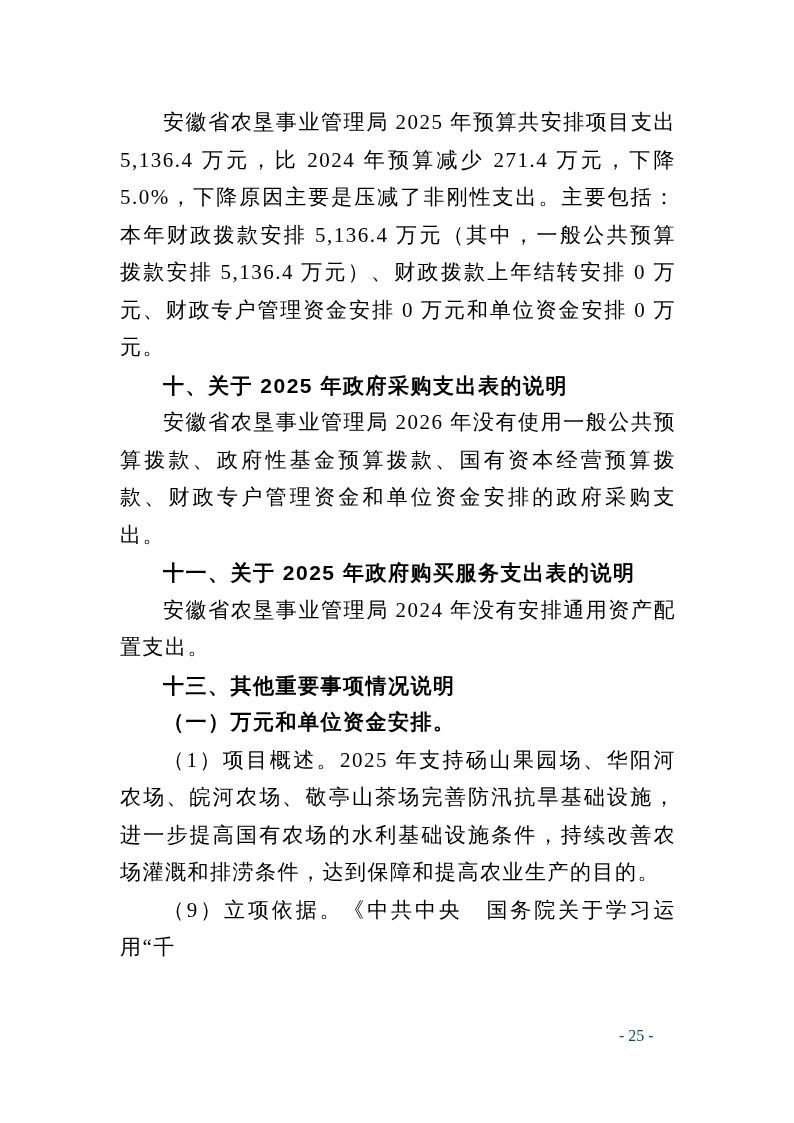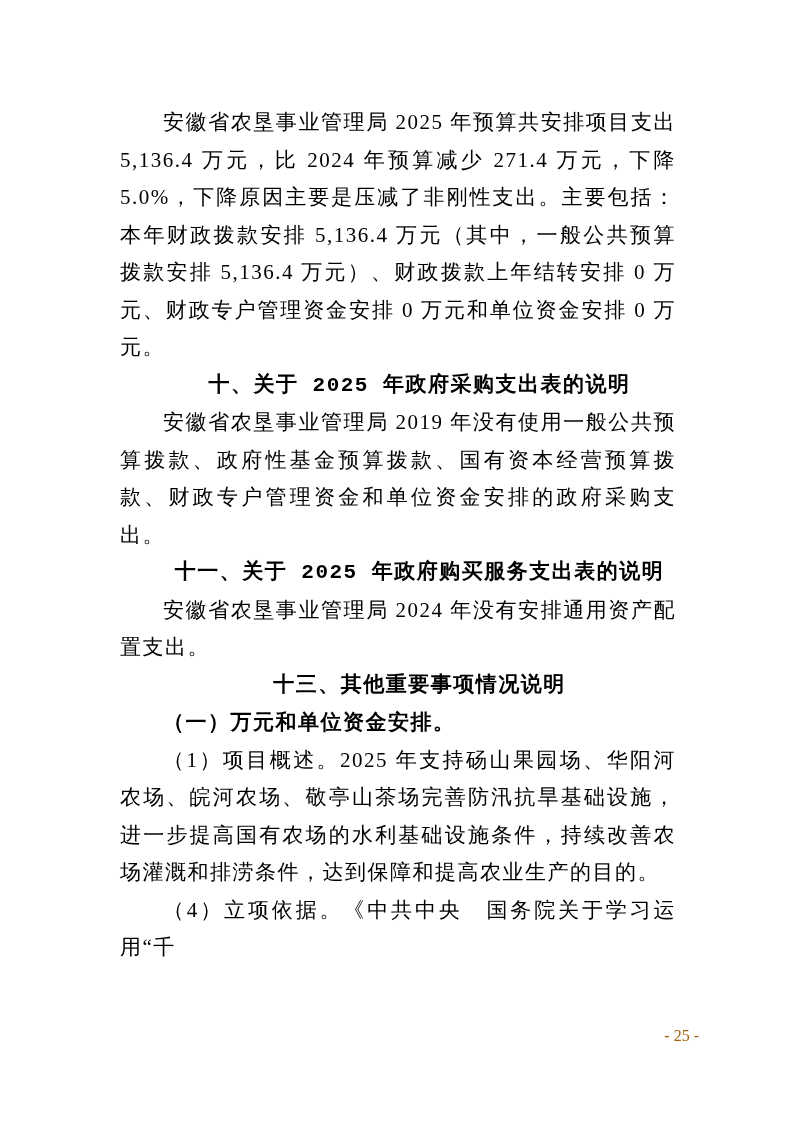--- a/index.html
+++ b/index.html
@@ -29,52 +29,52 @@
     letter-spacing: 1.5px;
     text-align: justify;
     text-justify: inter-character;
   }
   .body-para {
     font-family: "Liberation Serif", serif;
     font-weight: normal;
     text-indent: 43px;
   }
   .heading-para {
-    font-family: Liberation Mono, monospace;
+    font-family: Liberation Sans, sans-serif;
     font-weight: bold;
     text-indent: 43px;
-    text-align: center;
+    text-align: left;
   }
   .subheading-para {
     font-family: "Liberation Serif", serif;
     font-weight: bold;
     text-indent: 43px;
     text-align: left;
   }
   .page-number {
     position: absolute;
     top: 1026px;
     left: 619px;
     width: 80px;
-    text-align: right;
+    text-align: left;
     font-family: "Liberation Serif", serif;
     font-size: 16px;
     line-height: 20px;
-    color: #a16207;
+    color: #0c4a6e;
   }
 </style>
 </head>
 <body>
 
 <div class="page">
   <div class="content">
     <p class="para body-para">安徽省农垦事业管理局 2025 年预算共安排项目支出 5,136.4 万元，比 2024 年预算减少 271.4 万元，下降 5.0%，下降原因主要是压减了非刚性支出。主要包括：本年财政拨款安排 5,136.4 万元（其中，一般公共预算拨款安排 5,136.4 万元）、财政拨款上年结转安排 0 万元、财政专户管理资金安排 0 万元和单位资金安排 0 万元。</p>
     <p class="para heading-para">十、关于 2025 年政府采购支出表的说明</p>
-    <p class="para body-para">安徽省农垦事业管理局 2019 年没有使用一般公共预算拨款、政府性基金预算拨款、国有资本经营预算拨款、财政专户管理资金和单位资金安排的政府采购支出。</p>
+    <p class="para body-para">安徽省农垦事业管理局 2026 年没有使用一般公共预算拨款、政府性基金预算拨款、国有资本经营预算拨款、财政专户管理资金和单位资金安排的政府采购支出。</p>
     <p class="para heading-para">十一、关于 2025 年政府购买服务支出表的说明</p>
     <p class="para body-para">安徽省农垦事业管理局 2024 年没有安排通用资产配置支出。</p>
     <p class="para heading-para">十三、其他重要事项情况说明</p>
     <p class="para subheading-para">（一）万元和单位资金安排。</p>
     <p class="para body-para">（1）项目概述。2025 年支持砀山果园场、华阳河农场、皖河农场、敬亭山茶场完善防汛抗旱基础设施，进一步提高国有农场的水利基础设施条件，持续改善农场灌溉和排涝条件，达到保障和提高农业生产的目的。</p>
-    <p class="para body-para">（4）立项依据。《中共中央　国务院关于学习运用“千</p>
+    <p class="para body-para">（9）立项依据。《中共中央　国务院关于学习运用“千</p>
   </div>
   <div class="page-number">- 25 -</div>
 </div>
 
 </body></html>

